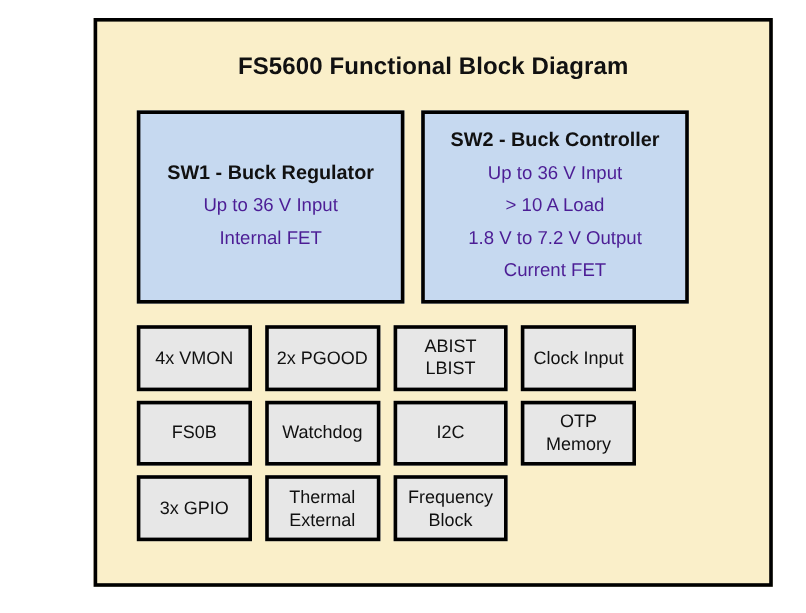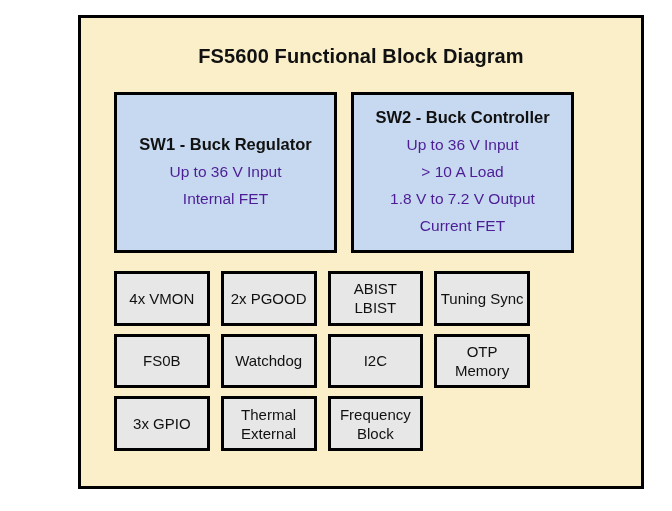--- a/index.html
+++ b/index.html
@@ -153,21 +153,21 @@
       <div class="feature-box">
         <div class="feature-line">2x PGOOD</div>
       </div>
 
       <div class="feature-box">
         <div class="feature-line">ABIST</div>
         <div class="feature-line">LBIST</div>
       </div>
 
       <div class="feature-box">
-        <div class="feature-line">Tuning Sync</div>
+        <div class="feature-line">Clock Input</div>
       </div>
 
       <div class="feature-box">
         <div class="feature-line">FS0B</div>
       </div>
 
       <div class="feature-box">
         <div class="feature-line">Watchdog</div>
       </div>
 

